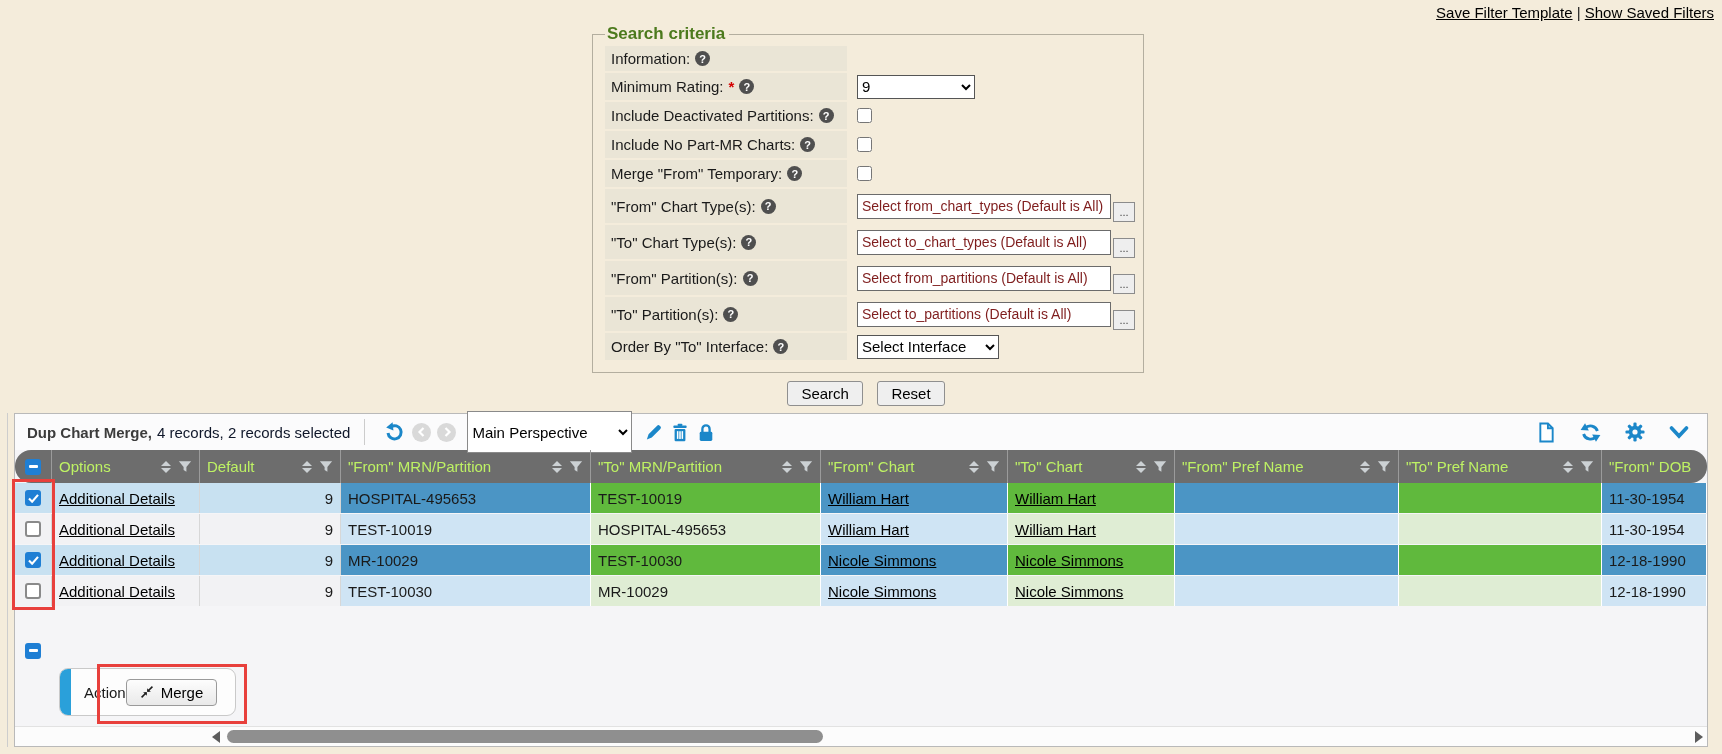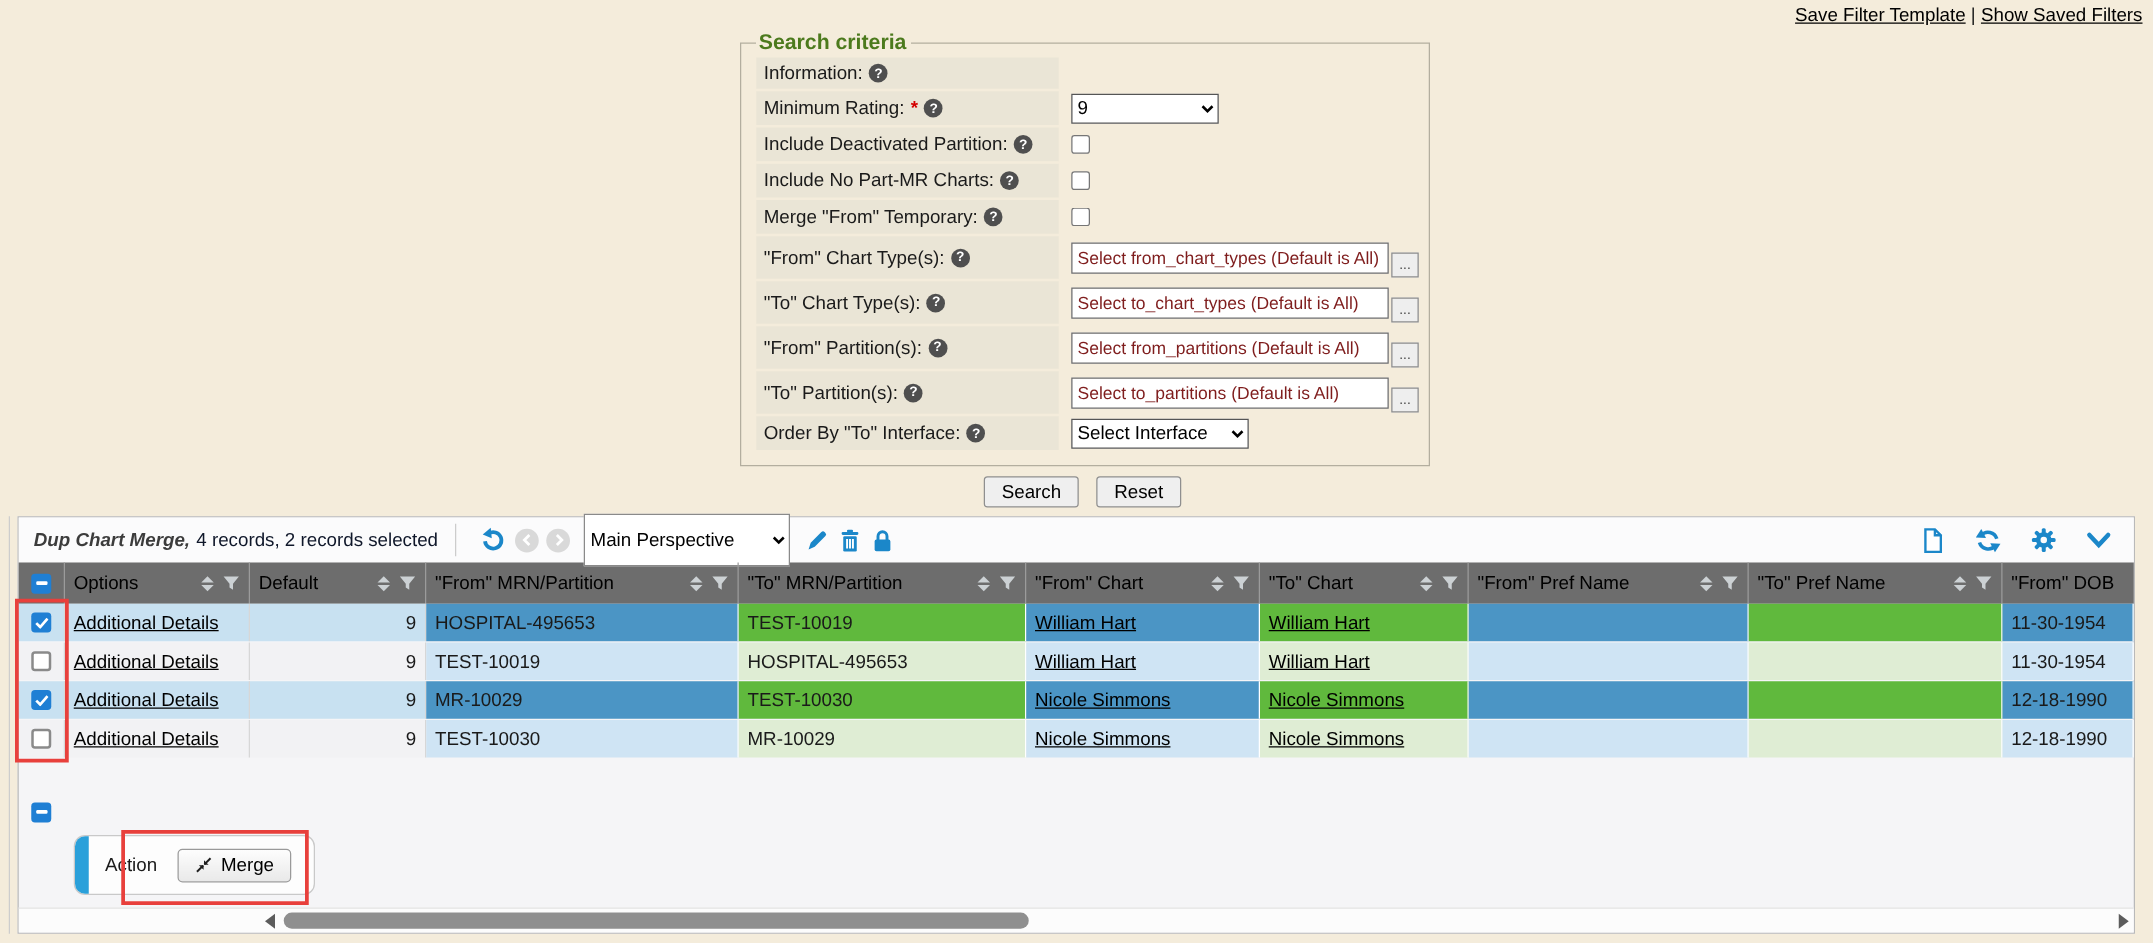--- a/index.html
+++ b/index.html
@@ -27,31 +27,31 @@
   input.chk { width:15px; height:15px; }
 
   .form-buttons { position:absolute; left:592px; top:381px; width:548px; text-align:center; }
   .form-buttons button { font-size:15px; padding:3px 13px; margin:0 5px; background:#efefef; border:1px solid #8f8f8f; border-radius:3px; cursor:pointer; }
 
   
   .left-line { position:absolute; left:7px; top:413px; width:1px; height:334px; background:#cdcdcd; }
   .panel { position:absolute; left:14px; top:413px; width:1694px; height:334px; background:#f5f5f7; border:1px solid #b9b9b9; }
 
   .toolbar { height:36px; display:flex; align-items:center; padding:0 14px 0 12px; background:#fbfbfc; font-size:15px; }
-  .tb-title { font-weight:bold; color:#3c3c3c;font-style:italic; }
+  .tb-title { font-weight:bold; color:#3c3c3c; }
   .tb-sub { color:#0f172a; margin-left:5px; }
   .tb-sep { width:1px; height:26px; background:#ccc; margin:0 14px; }
   .tb-ic { display:inline-flex; align-items:center; justify-content:center; margin:0 4px; cursor:pointer; }
   .nav-circle { width:19px; height:19px; border-radius:50%; background:#d9d9d9; display:inline-flex; align-items:center; justify-content:center; margin:0 3px; }
   select.persp { width:165px; height:42px; font-size:15px; border:1px solid #8a8a8a; background:#fff; margin:0 8px; }
   .tb-spacer { flex:1; }
   .tb-right { display:flex; align-items:center; gap:16px; }
 
   
-  .ghead { display:flex; height:33px; background:#6d6d6d; color:#000000; font-size:15px; }
+  .ghead { display:flex; height:33px; background:#6d6d6d; color:#bef264; font-size:15px;border-radius:16px; }
   .gh { display:flex; align-items:center; padding:0 7px; border-right:1px solid #9b9b9b; overflow:hidden; white-space:nowrap; }
   .gh .lbl { flex:1; overflow:hidden; }
   .hicons { display:flex; align-items:center; gap:7px; margin-left:6px; }
   .sort { display:inline-flex; flex-direction:column; gap:2px; cursor:pointer; }
   .sort .up { width:0; height:0; border-left:5px solid transparent; border-right:5px solid transparent; border-bottom:5px solid #ccd1d4; }
   .sort .dn { width:0; height:0; border-left:5px solid transparent; border-right:5px solid transparent; border-top:5px solid #ccd1d4; }
 
   .col-cb{width:37px; justify-content:center;} .col-options{width:148px} .col-rating{width:141px}
   .col-frommrn{width:250px} .col-tomrn{width:230px} .col-fromchart{width:187px} .col-tochart{width:167px}
   .col-frompref{width:224px} .col-topref{width:203px} .col-fromdob{flex:1; border-right:none;}
@@ -72,21 +72,21 @@
   .cbx.on { background:#1f7fd4; }
   .cbx.off { background:#fff; border:2px solid #8a8a8a; }
   .cbx.minus { background:#1f7fd4; }
   .cbx.minus::before { content:""; width:9px; height:2.6px; background:#fff; border-radius:1px; }
 
   
   .foot-cb { position:absolute; left:10px; top:224px; }
   .action-bar { position:absolute; left:44px; top:254px; height:48px; display:flex; align-items:center;
                 background:#fdfdfd; border:1px solid #c9c9c9; border-radius:9px; padding:0 18px 0 24px; }
   .action-stripe { position:absolute; left:0; top:0; bottom:0; width:11px; background:#2aa0da; border-radius:8px 0 0 8px; }
-  .action-lbl { font-size:15px; margin-right:16px; }
+  .action-lbl { font-size:15px; }
   .merge-btn { display:flex; align-items:center; gap:7px; font-size:15px; padding:4px 13px;
                background:linear-gradient(#fdfdfd,#e9e9e9); border:1px solid #9a9a9a; border-radius:4px; cursor:pointer; }
 
   
   .red-box { position:absolute; border:3px solid #e8403c; pointer-events:none; z-index:6; }
   .red-box.rb1 { left:-3px; top:65px; width:43px; height:131px; }
   .red-box.rb2 { left:82px; top:250px; width:150px; height:60px; }
 
   
   .hscroll { position:absolute; left:0; right:0; bottom:0; height:20px; background:#fcfcfc; border-top:1px solid #e2e2e2; }
@@ -121,21 +121,21 @@
     </div>
     <div class="f-ctrl">
       <select class="rating">
         <option>9</option>
       </select>
     </div>
   </div>
 
   <div class="f-row row-md">
     <div class="f-label">
-      <span>Include Deactivated Partition:</span>
+      <span>Include Deactivated Partitions:</span>
       <span class="h-info">?</span>
     </div>
     <div class="f-ctrl">
         <input type="checkbox" class="chk" style="">
       </div>
   </div>
 
   <div class="f-row row-md">
     <div class="f-label">
       <span>Include No Part-MR Charts:</span>

